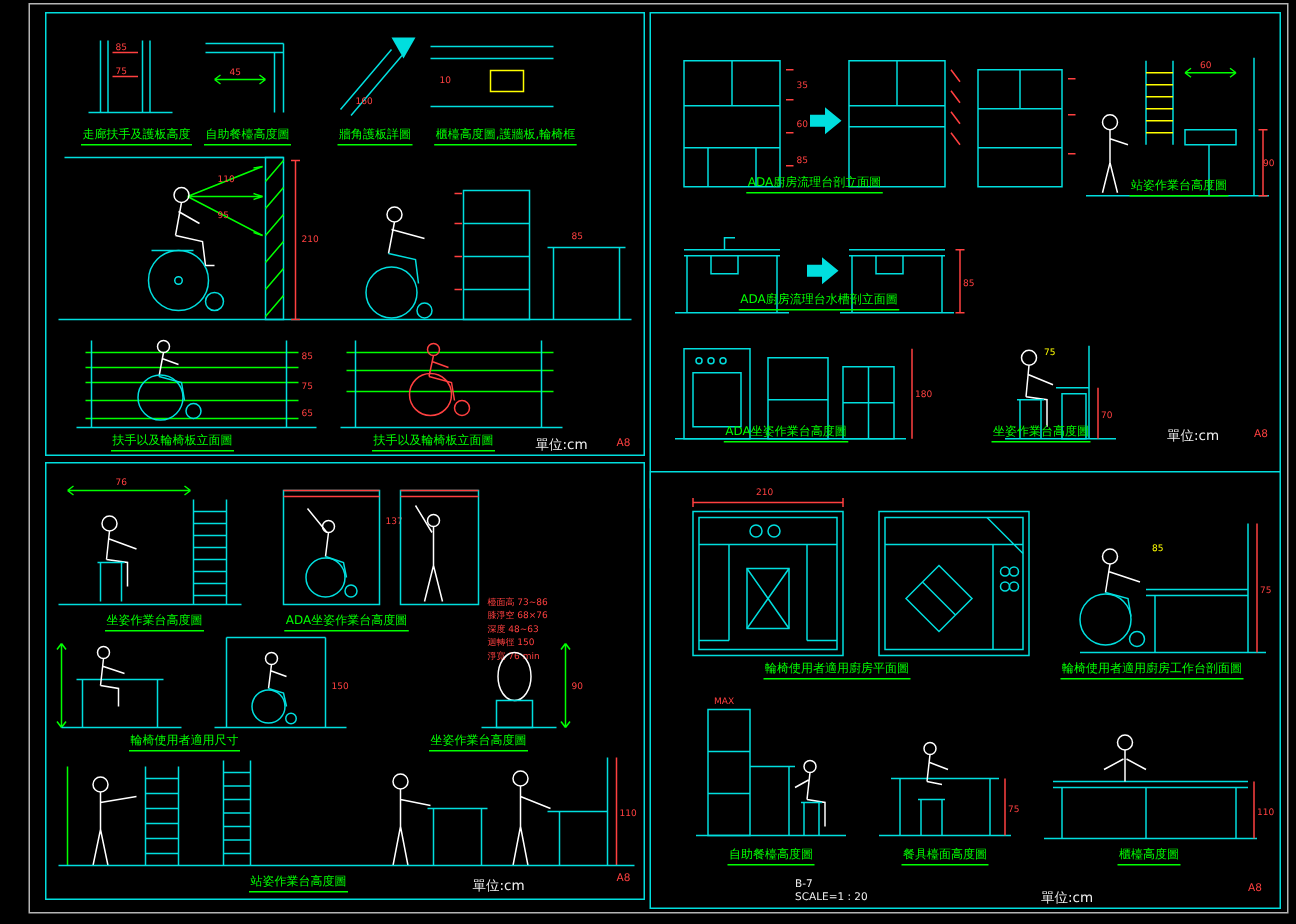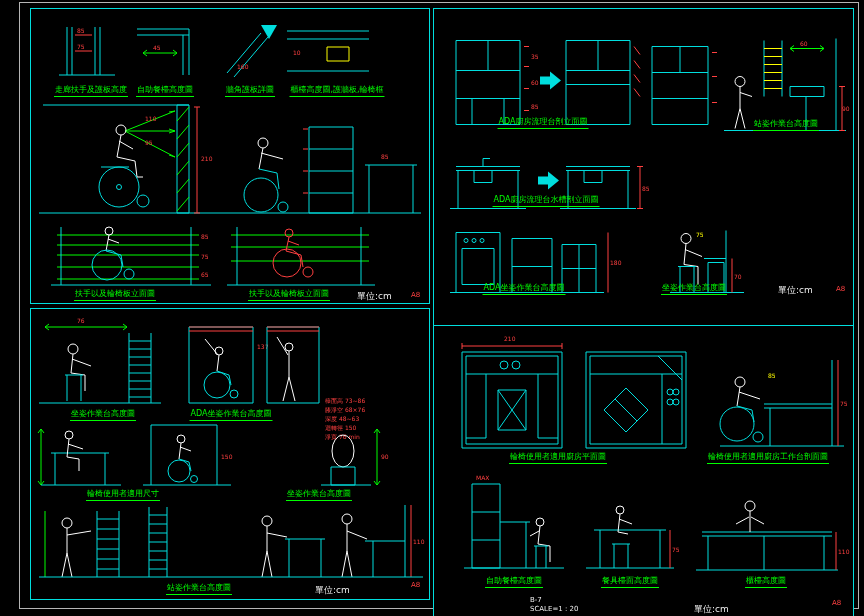--- a/index.html
+++ b/index.html
@@ -4,21 +4,21 @@
 <style>
   html,body{margin:0;padding:0;background:#000;}
   #stage{position:relative;width:864px;height:616px;background:#000;overflow:hidden;
          font-family:"DejaVu Sans",sans-serif;}
   #sheet-border{position:absolute;left:19px;top:2px;width:838px;height:605px;
                 border:1px solid #b5b5b5;}
   .panel{position:absolute;border:1px solid #00dede;box-sizing:border-box;background:#000;}
   #p-tl{left:30px;top:8px;width:400px;height:296px;padding-left:16px;}
   #p-tr{left:433px;top:8px;width:421px;height:331px;}
   #p-bl{left:30px;top:308px;width:400px;height:292px;}
-  #p-br{left:433px;top:325px;width:421px;height:292px;}
+  #p-br{left:433px;top:314px;width:421px;height:292px;}
   .art{position:absolute;left:0;top:0;width:100%;height:100%;}
   svg *{vector-effect:non-scaling-stroke;}
   .c{stroke:#00dede;fill:none;stroke-width:1;}
   .g{stroke:#00ff00;fill:none;stroke-width:1;}
   .r{stroke:#ff4040;fill:none;stroke-width:1;}
   .w{stroke:#ffffff;fill:none;stroke-width:1;}
   .y{stroke:#ffff00;fill:none;stroke-width:1;}
   text{stroke:none !important;font-family:"DejaVu Sans",sans-serif;}
   .tr{fill:#ff4040;font-size:6px;}
   .ty{fill:#ffff00;font-size:6px;}

